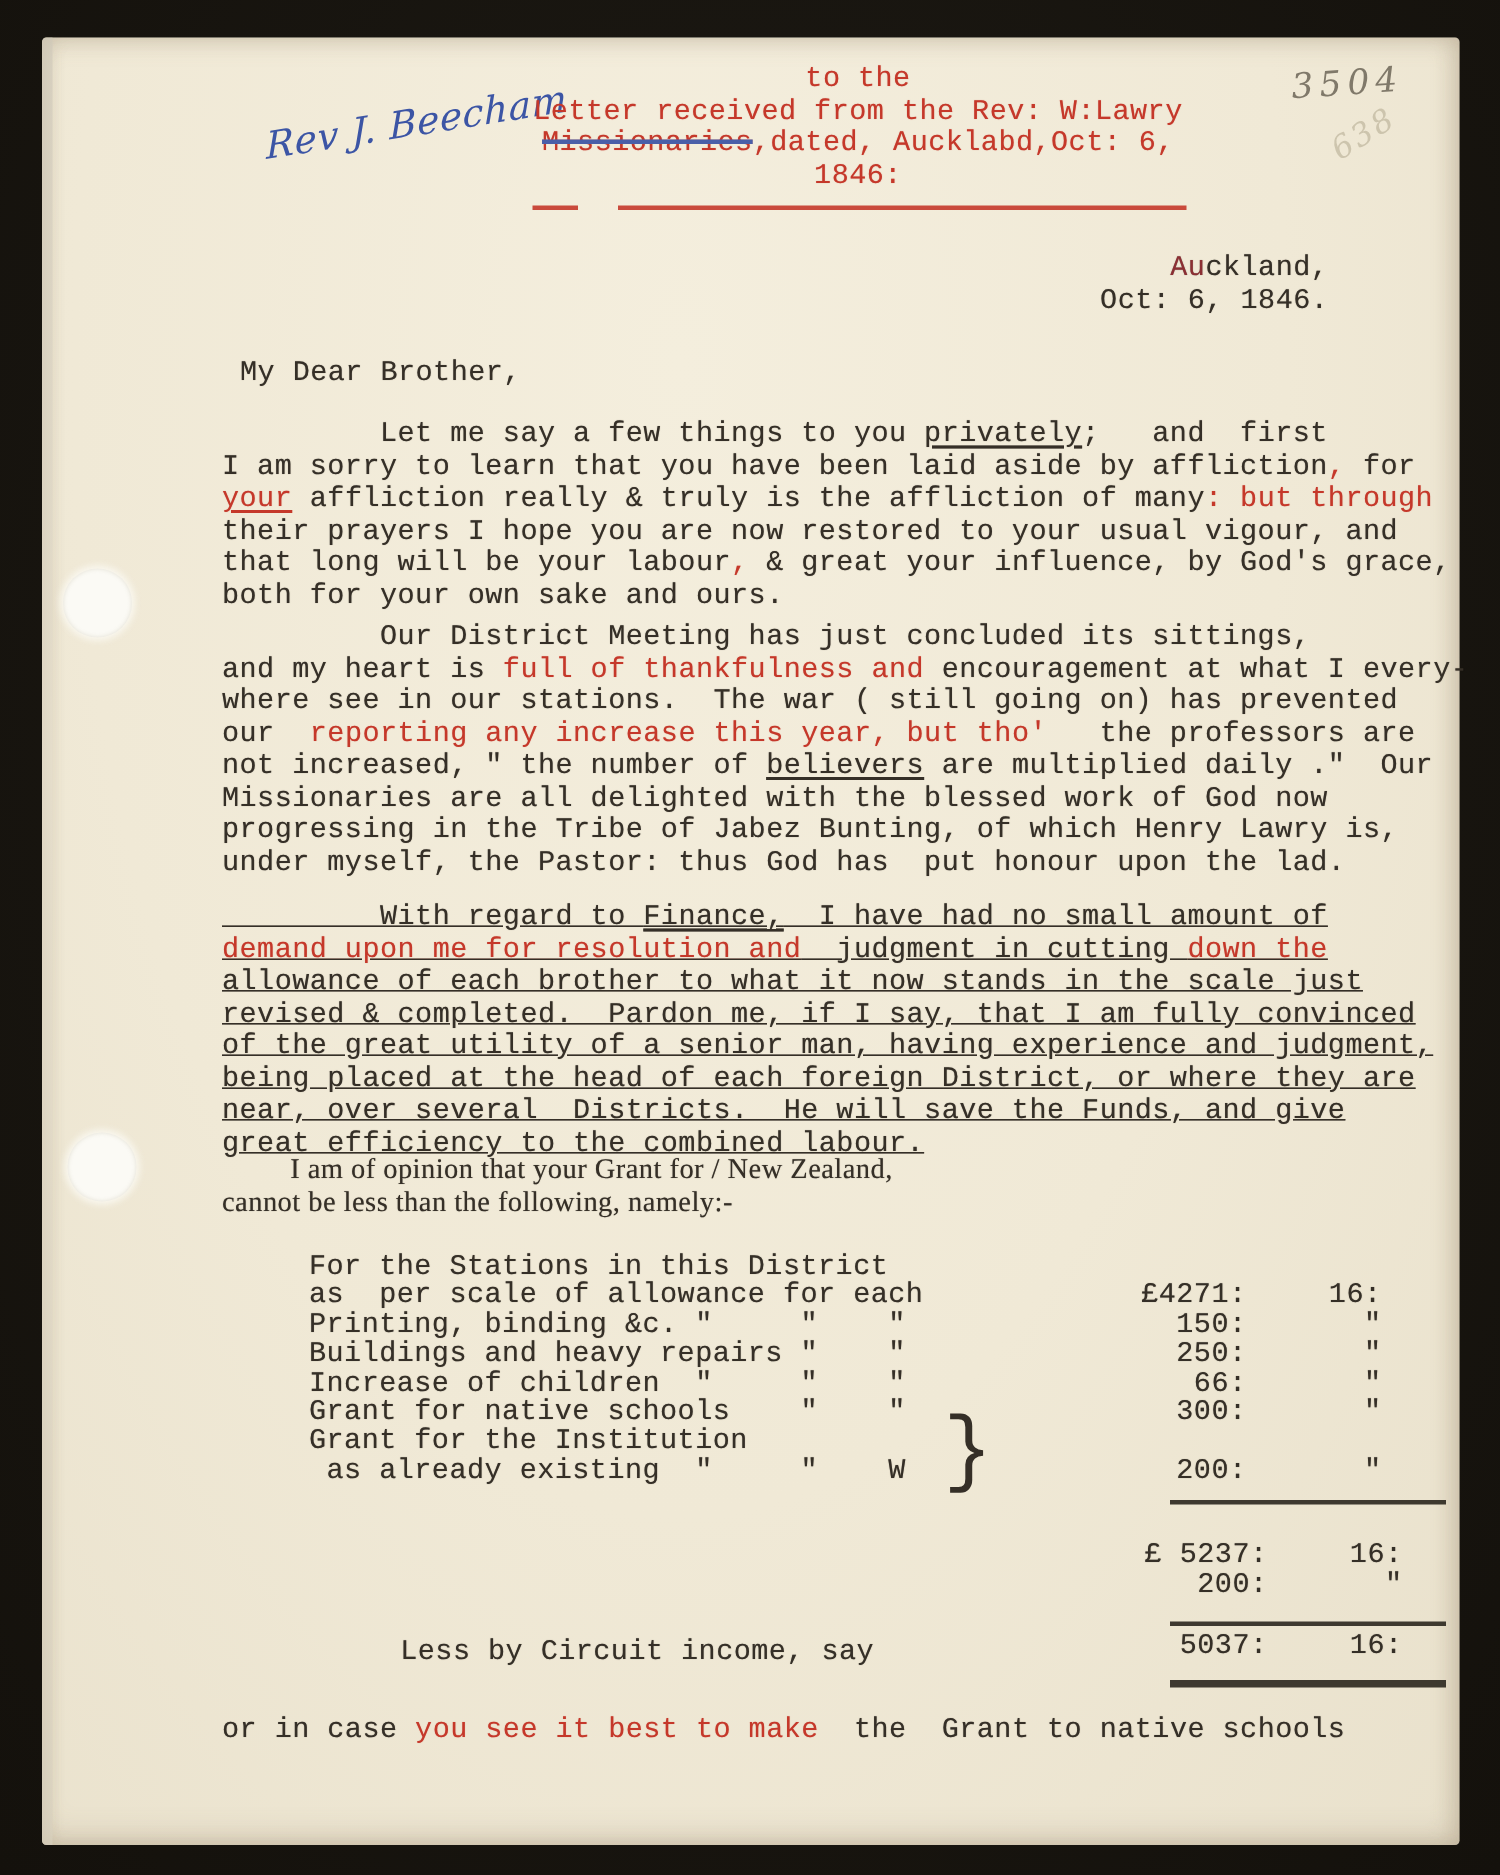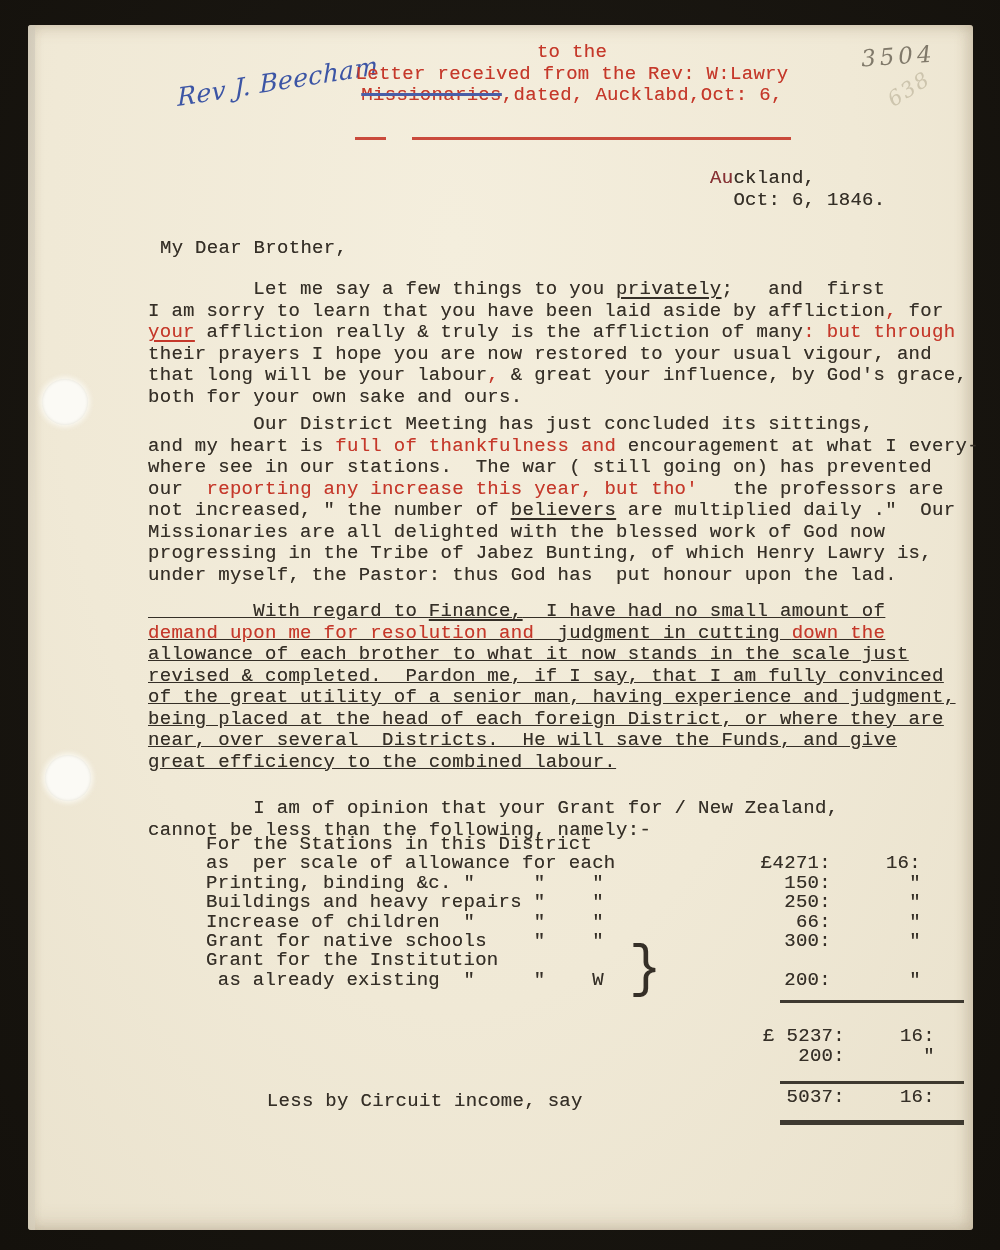--- a/index.html
+++ b/index.html
@@ -61,27 +61,27 @@
     font-family:"DejaVu Serif",serif;font-style:italic;font-size:21px;
     color:rgba(150,140,110,.38);letter-spacing:2px;transform:rotate(-32deg);
   }
 
   .header-block{position:absolute;left:244px;top:17px;width:600px;text-align:center;
     color:var(--red);text-shadow:0 0 .6px rgba(197,56,42,.5);}
   .header-rule{position:absolute;left:327px;top:112px;width:436px;height:3px;
     background:linear-gradient(90deg,var(--red) 0 7%,rgba(0,0,0,0) 7% 13%,var(--red) 13% 100%);
     opacity:.9;}
 
-  .dateline{position:absolute;left:682px;top:143px;}
+  .dateline{position:absolute;left:682px;top:143px;text-align:right;}
   .salutation{position:absolute;left:132px;top:213px;}
   .para{position:absolute;left:120px;width:822px;}
   .p1{top:254px;}
   .p2{top:389px;}
   .p3{top:576px;text-decoration:underline;}
-  .p4{top:773px;}
+  .p4{top:744px;font-family:Liberation Serif, serif;}
 
   .gtable{position:absolute;left:106px;top:810px;width:822px;}
   .trow{position:relative;height:19.4px;line-height:19.4px;}
   .tlabel{display:inline-block;padding-left:72px;white-space:pre;}
   .tamt{position:absolute;left:572px;top:0;width:125px;text-align:right;white-space:pre;}
   .tsh{position:absolute;left:725px;top:0;width:62px;text-align:right;white-space:pre;}
   .brace{position:absolute;left:601px;top:918px;font-size:54px;color:var(--ink);
     font-family:"Liberation Mono",monospace;transform:scaleY(1.05);line-height:1;}
 
   .rule{position:absolute;left:752px;width:184px;height:0;border-top:3px solid #2f2a22;opacity:.92;}
@@ -99,21 +99,21 @@
 <body>
 
 <div class="paper">
   <div class="hole hole-1"></div>
   <div class="hole hole-2"></div>
 
   <div class="handwriting">Rev J. Beecham</div>
   <div class="pencil-num">3504</div>
   <div class="faint-num">638</div>
 
-  <div class="header-block typed"><div class="tl"><span>to the</span></div><div class="tl"><span>Letter received from the Rev: W:Lawry</span></div><div class="tl"><span class="c-st">Missionaries</span><span>,dated, Aucklabd,Oct: 6,</span></div></div>
+  <div class="header-block typed"><div class="tl"><span>to the</span></div><div class="tl"><span>Letter received from the Rev: W:Lawry</span></div><div class="tl"><span class="c-st">Missionaries</span><span>,dated, Aucklabd,Oct: 6,</span></div><div class="tl"><span>1846:</span></div></div>
   <div class="header-rule"></div>
 
   <div class="dateline typed"><div class="tl"><span class="c-m">Au</span><span>ckland,</span></div><div class="tl"><span>  Oct: 6, 1846.</span></div></div>
   <div class="salutation typed">My Dear Brother,</div>
 
   <div class="para p1 typed"><div class="tl"><span>         Let me say a few things to you </span><span class="c-u">privately</span><span>;   and  first</span></div><div class="tl"><span>I am sorry to learn that you have been laid aside by affliction</span><span class="c-r">,</span><span> for</span></div><div class="tl"><span class="c-r c-u">your</span><span> affliction really &amp; truly is the affliction of many</span><span class="c-r">: but through</span></div><div class="tl"><span>their prayers I hope you are now restored to your usual vigour, and</span></div><div class="tl"><span>that long will be your labour</span><span class="c-r">,</span><span> &amp; great your influence, by God's grace,</span></div><div class="tl"><span>both for your own sake and ours.</span></div></div>
   <div class="para p2 typed"><div class="tl"><span>         Our District Meeting has just concluded its sittings,</span></div><div class="tl"><span>and my heart is </span><span class="c-r">full of thankfulness and</span><span> encouragement at what I every-</span></div><div class="tl"><span>where see in our stations.  The war ( still going on) has prevented</span></div><div class="tl"><span>our  </span><span class="c-r">reporting any increase this year, but tho'</span><span>   the professors are</span></div><div class="tl"><span>not increased, " the number of </span><span class="c-u">believers</span><span> are multiplied daily ."  Our</span></div><div class="tl"><span>Missionaries are all delighted with the blessed work of God now</span></div><div class="tl"><span>progressing in the Tribe of Jabez Bunting, of which Henry Lawry is,</span></div><div class="tl"><span>under myself, the Pastor: thus God has  put honour upon the lad.</span></div></div>
   <div class="para p3 typed"><div class="tl"><span>         With regard to </span><span class="c-u">Finance,</span><span>  I have had no small amount of</span></div><div class="tl"><span class="c-r">demand upon me for resolution and</span><span>  judgment in cutting </span><span class="c-r">down the</span></div><div class="tl"><span>allowance of each brother to what it now stands in the scale just</span></div><div class="tl"><span>revised &amp; completed.  Pardon me, if I say, that I am fully convinced</span></div><div class="tl"><span>of the great utility of a senior man, having experience and judgment,</span></div><div class="tl"><span>being placed at the head of each foreign District, or where they are</span></div><div class="tl"><span>near, over several  Districts.  He will save the Funds, and give</span></div><div class="tl"><span>great efficiency to the combined labour.</span></div></div>
   <div class="para p4 typed"><div class="tl"><span>         I am of opinion that your Grant for / New Zealand,</span></div><div class="tl"><span>cannot be less than the following, namely:-</span></div></div>
 
@@ -130,13 +130,14 @@
     <span class="tamt">200:</span>
     <span class="tsh">"</span>
   </div>
   <div class="rule rule-2"></div>
   <div class="tot tot-3 typed">
     <span class="tamt">5037:</span>
     <span class="tsh">16:</span>
   </div>
   <div class="rule rule-3"></div>
 
+  <div class="closing typed"><div class="tl"><span>or in case </span><span class="c-r">you see it best to make</span><span>  the  Grant to native schools</span></div></div>
 </div>
 
 </body></html>

